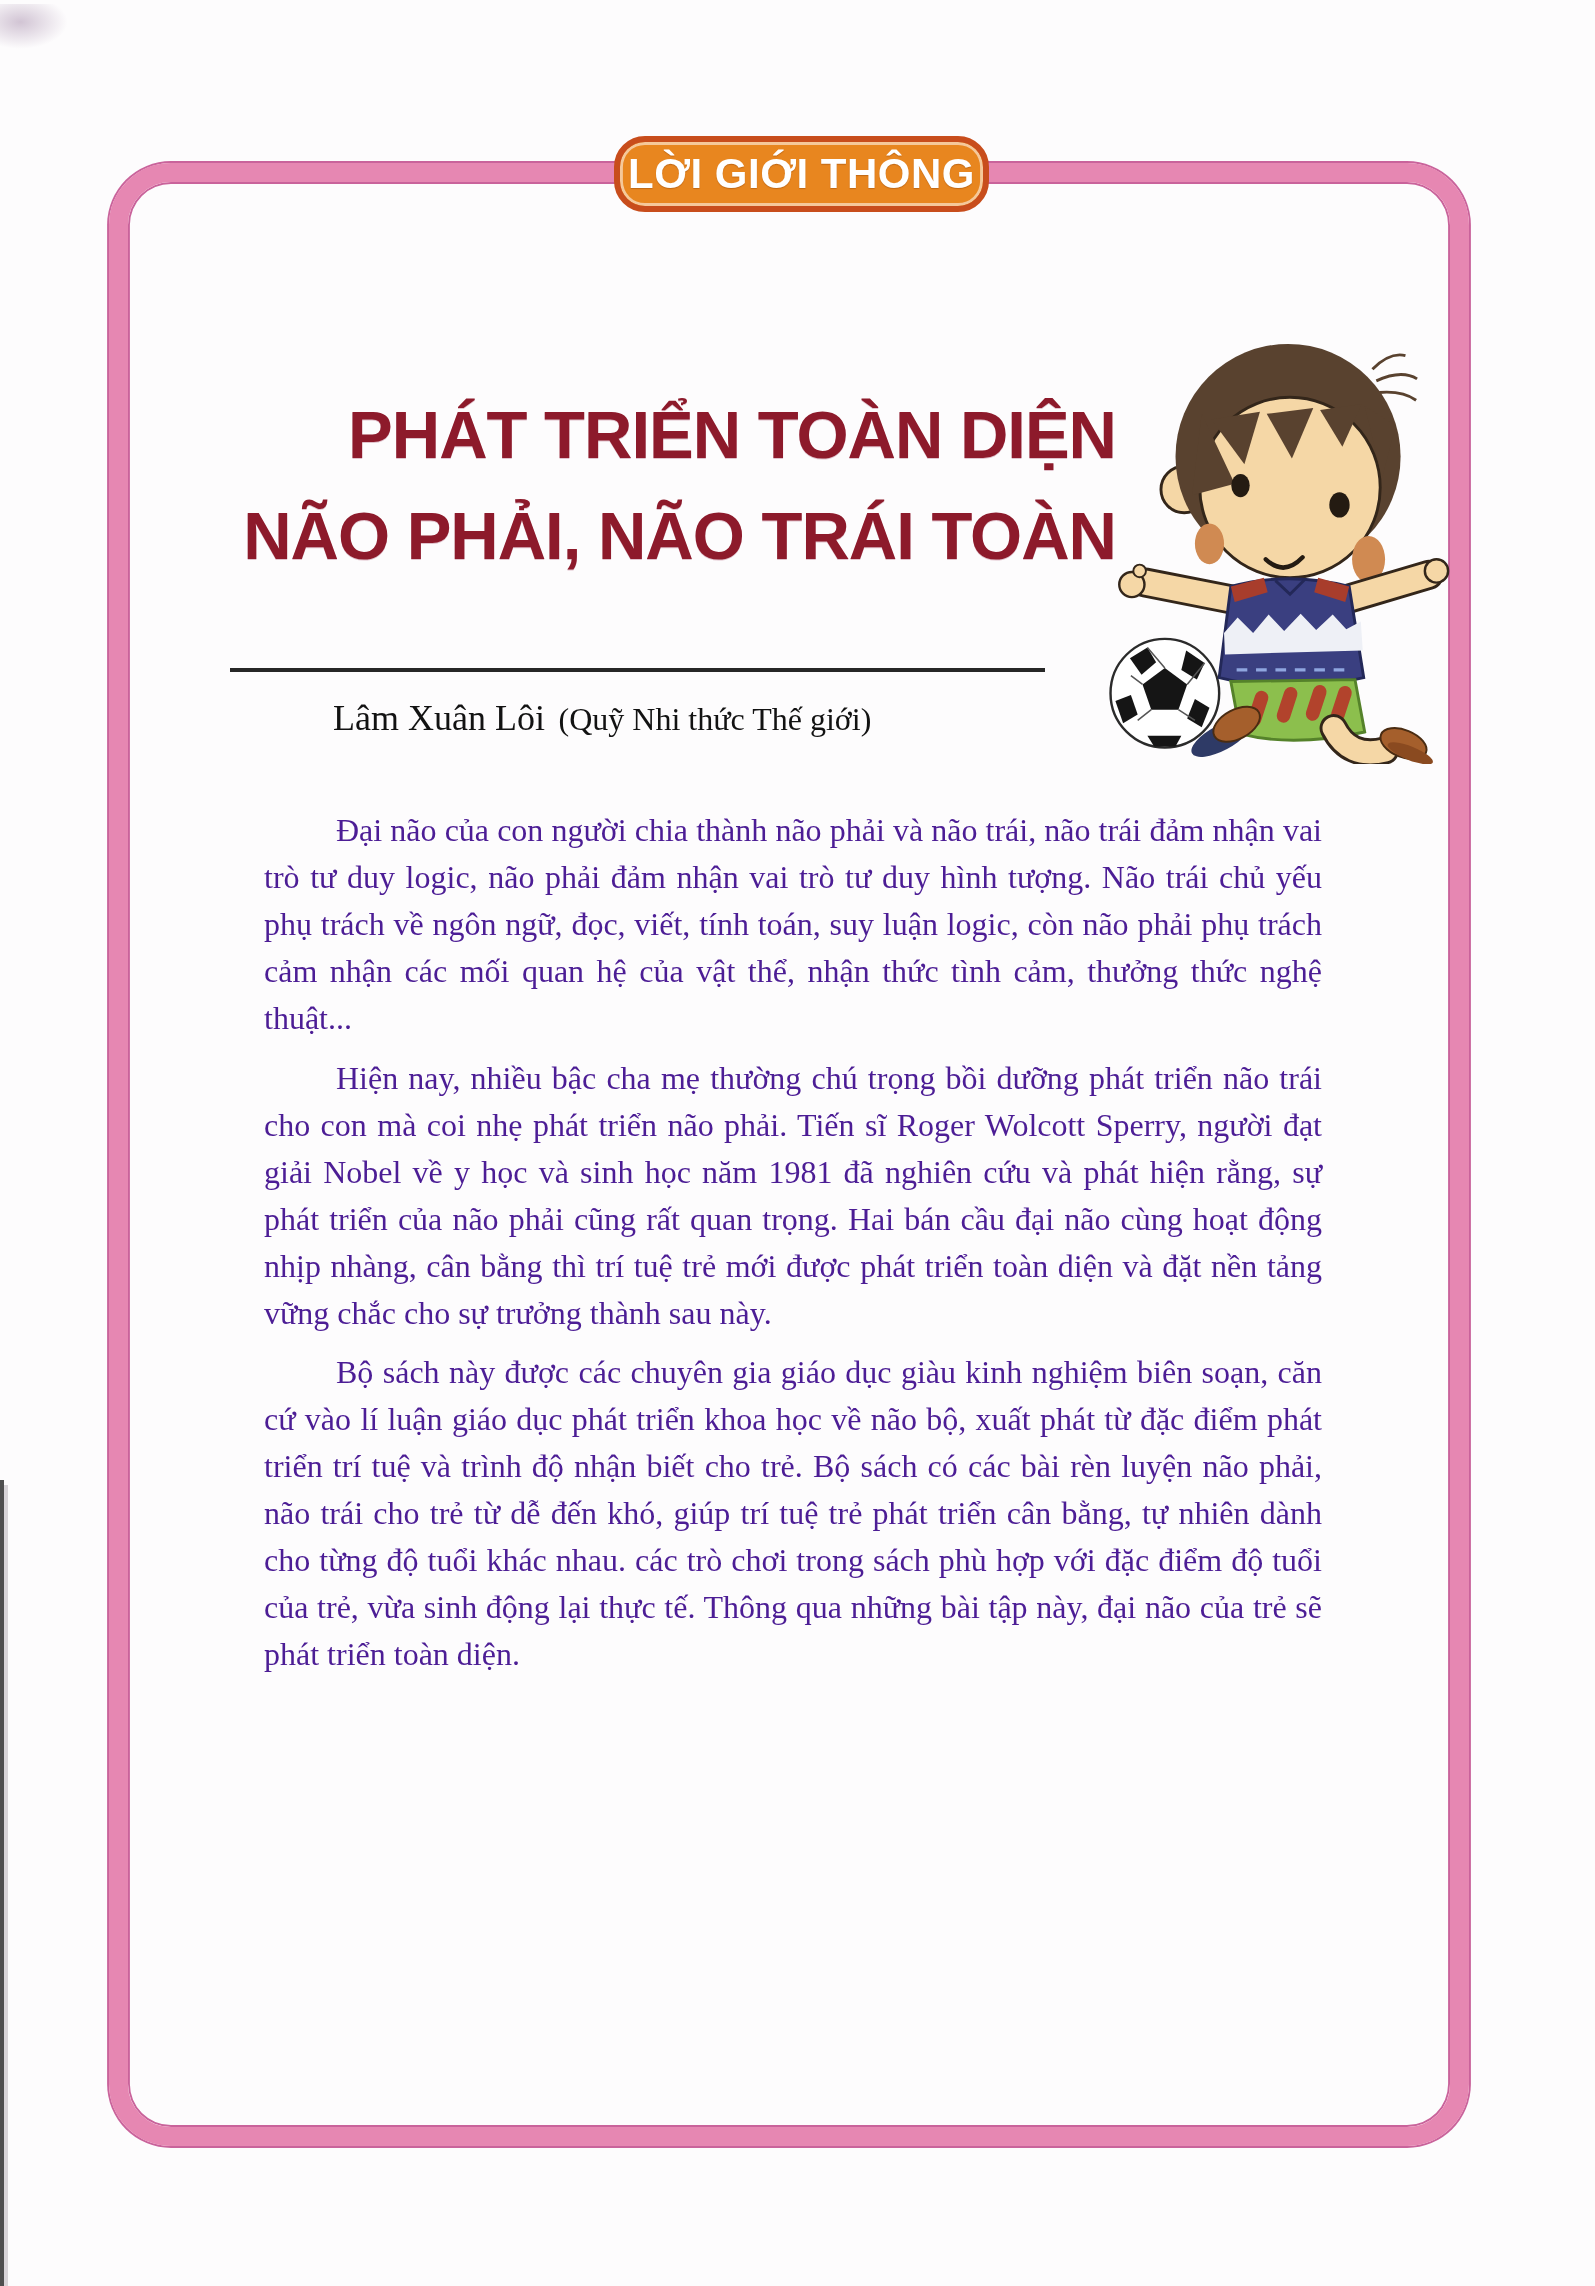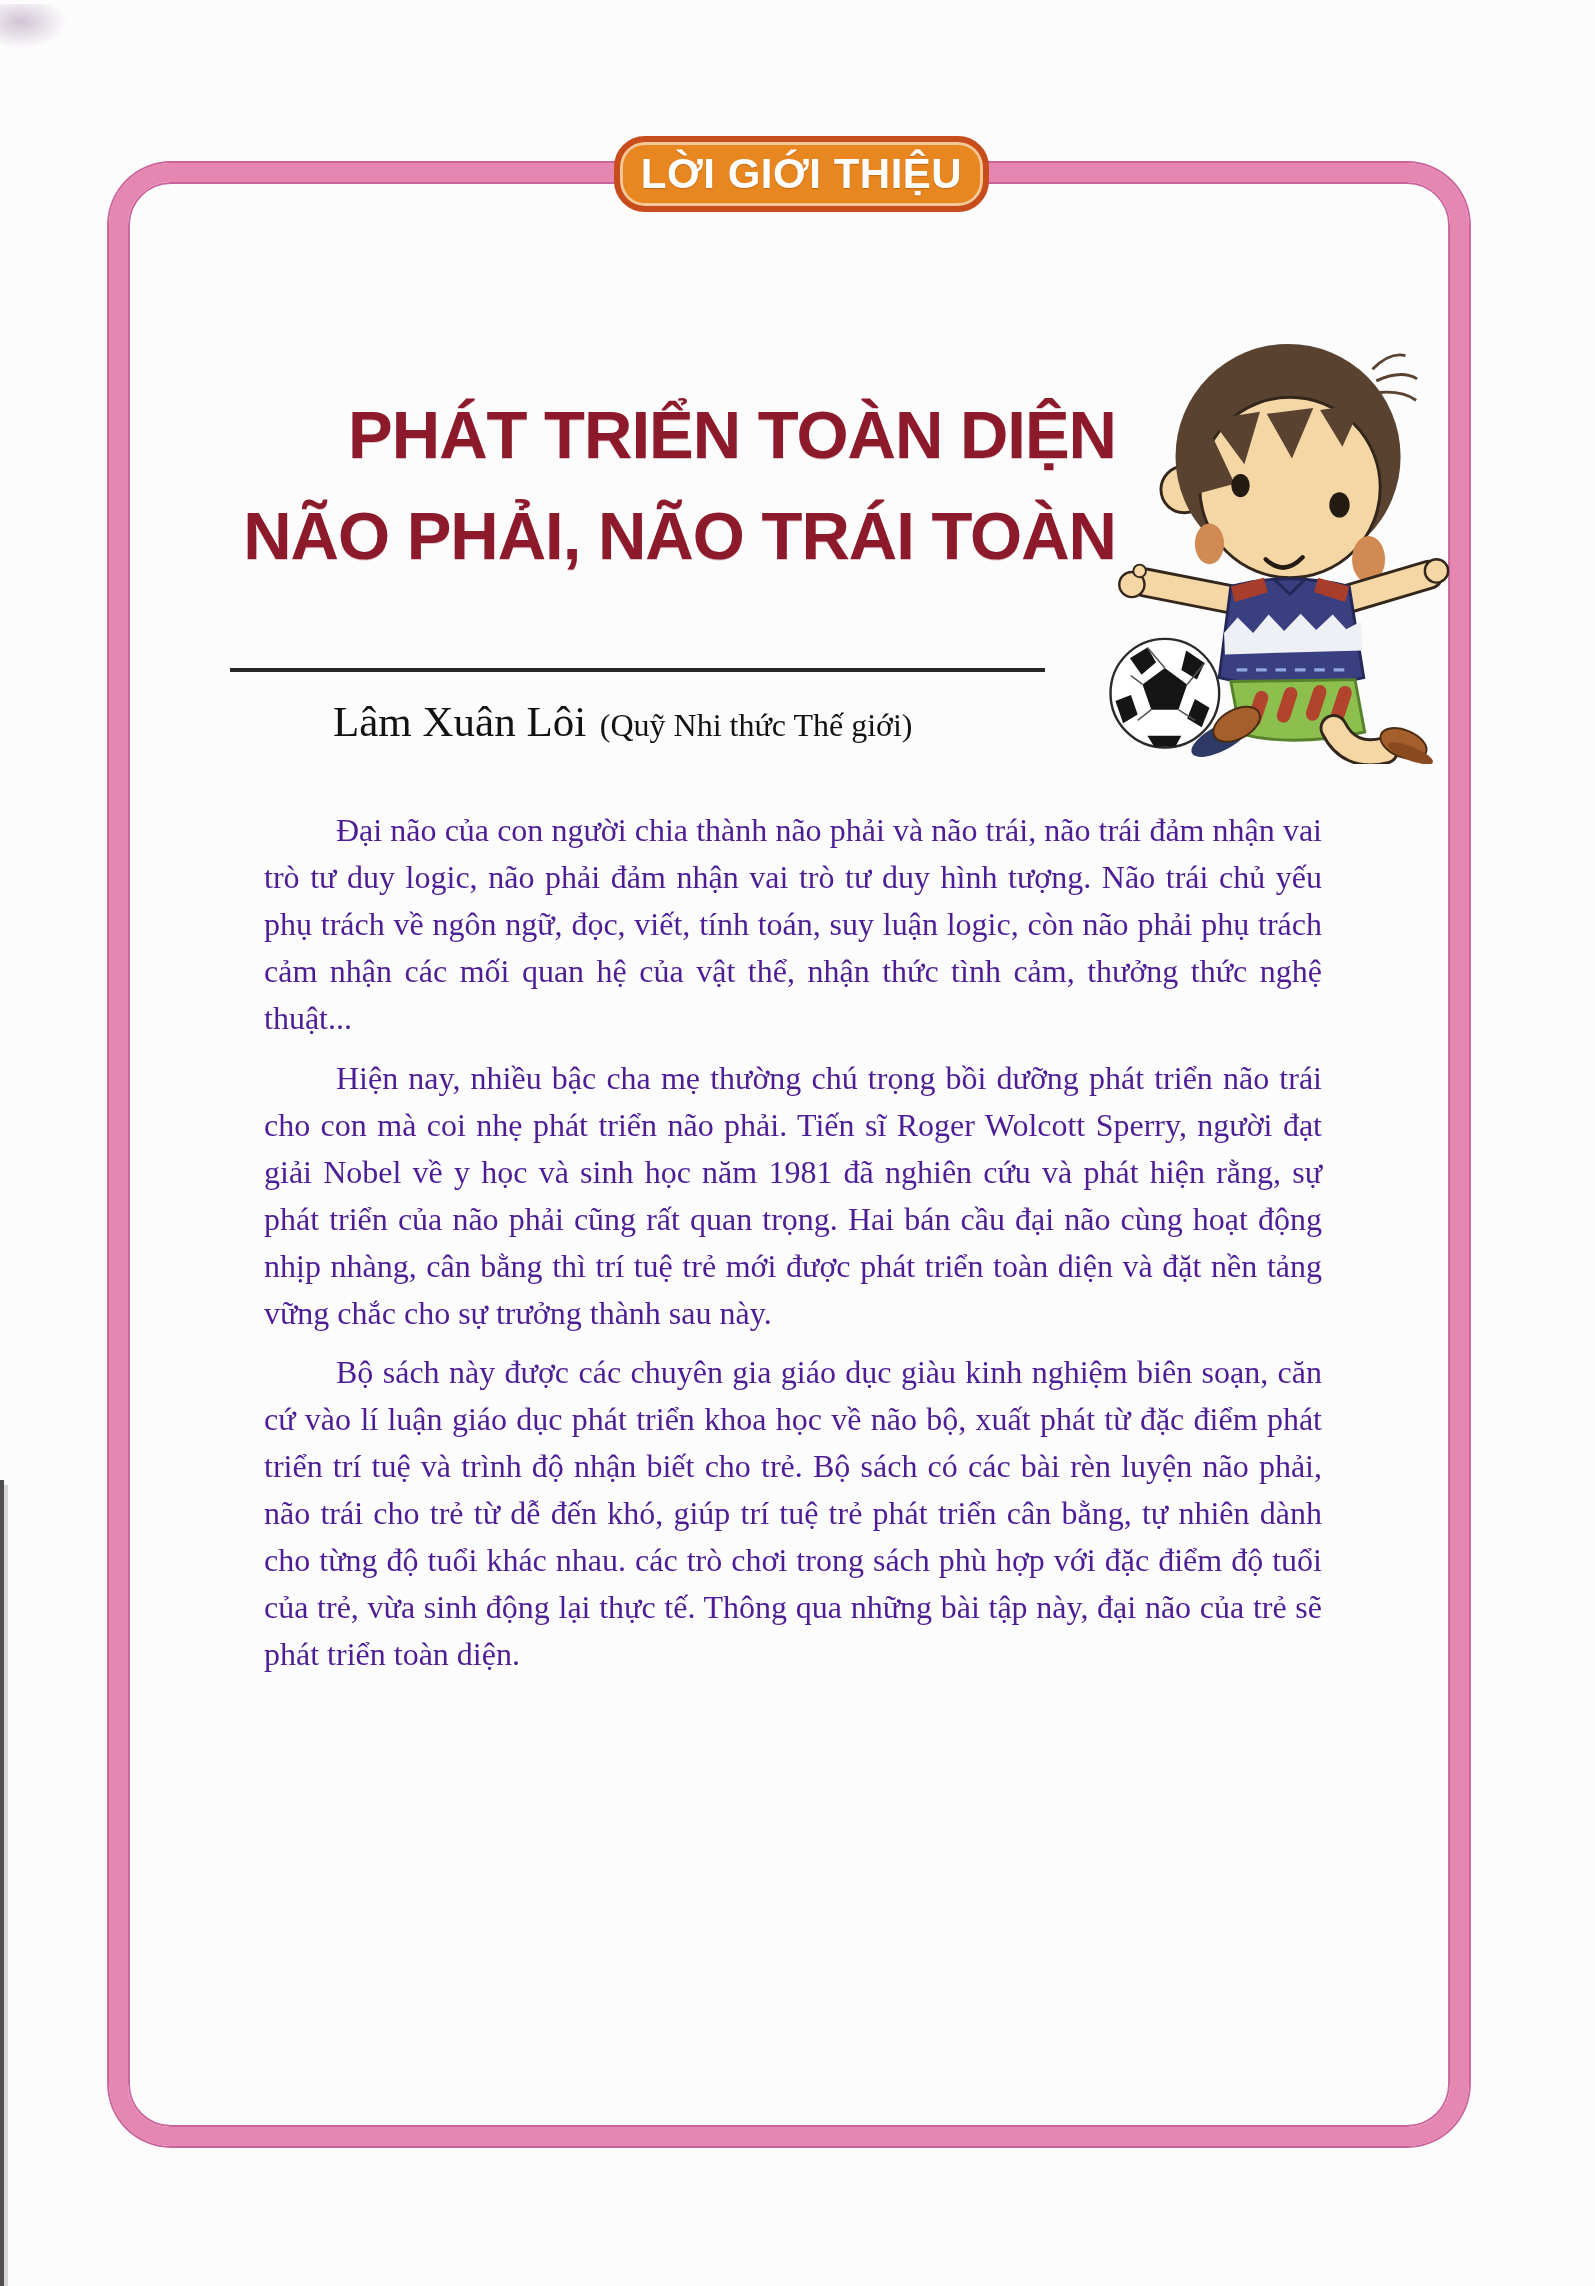--- a/index.html
+++ b/index.html
@@ -35,41 +35,41 @@
     position:absolute;left:146px;top:384px;width:970px;
     font-family:"Liberation Sans", sans-serif;font-weight:bold;
     font-size:67px;line-height:101px;color:#8d1a2b;text-align:right;
     letter-spacing:-1px;
     text-shadow:0 1px 0 rgba(140,20,60,.25);
   }
   .rule{position:absolute;left:230px;top:668px;width:815px;height:3.9px;background:#272727;}
   .author{
     position:absolute;left:333px;top:697px;white-space:nowrap;color:#121212;
   }
-  .author .name{font-size:43px;}
+  .author .name{font-size:36px;}
   .author .affil{font-size:32px;margin-left:13.6px;}
   
   .bodytext{
     position:absolute;left:264px;top:807px;width:1058px;
     font-size:32px;line-height:47px;color:#4c1d95;text-align:justify;
   }
   .bodytext p{margin:0 0 12.6px 0;text-indent:72px;}
   .illu{position:absolute;left:1089px;top:342px;width:369px;height:422px;z-index:2;}
 </style>
 </head>
 <body>
 
 <div class="scan-edge"></div>
 <div class="scan-edge2"></div>
 <div class="corner-smudge"></div>
 
 <div class="frame"></div>
 
 <div class="banner">
-  <span>LỜI GIỚI THIỆU</span>
+  <span>LỜI GIỚI THÔNG</span>
 </div>
 
 <div class="title">
   <div>PHÁT TRIỂN TOÀN DIỆN</div>
   <div>NÃO PHẢI, NÃO TRÁI TOÀN</div>
 </div>
 
 <div class="rule"></div>
 
 <div class="author">

